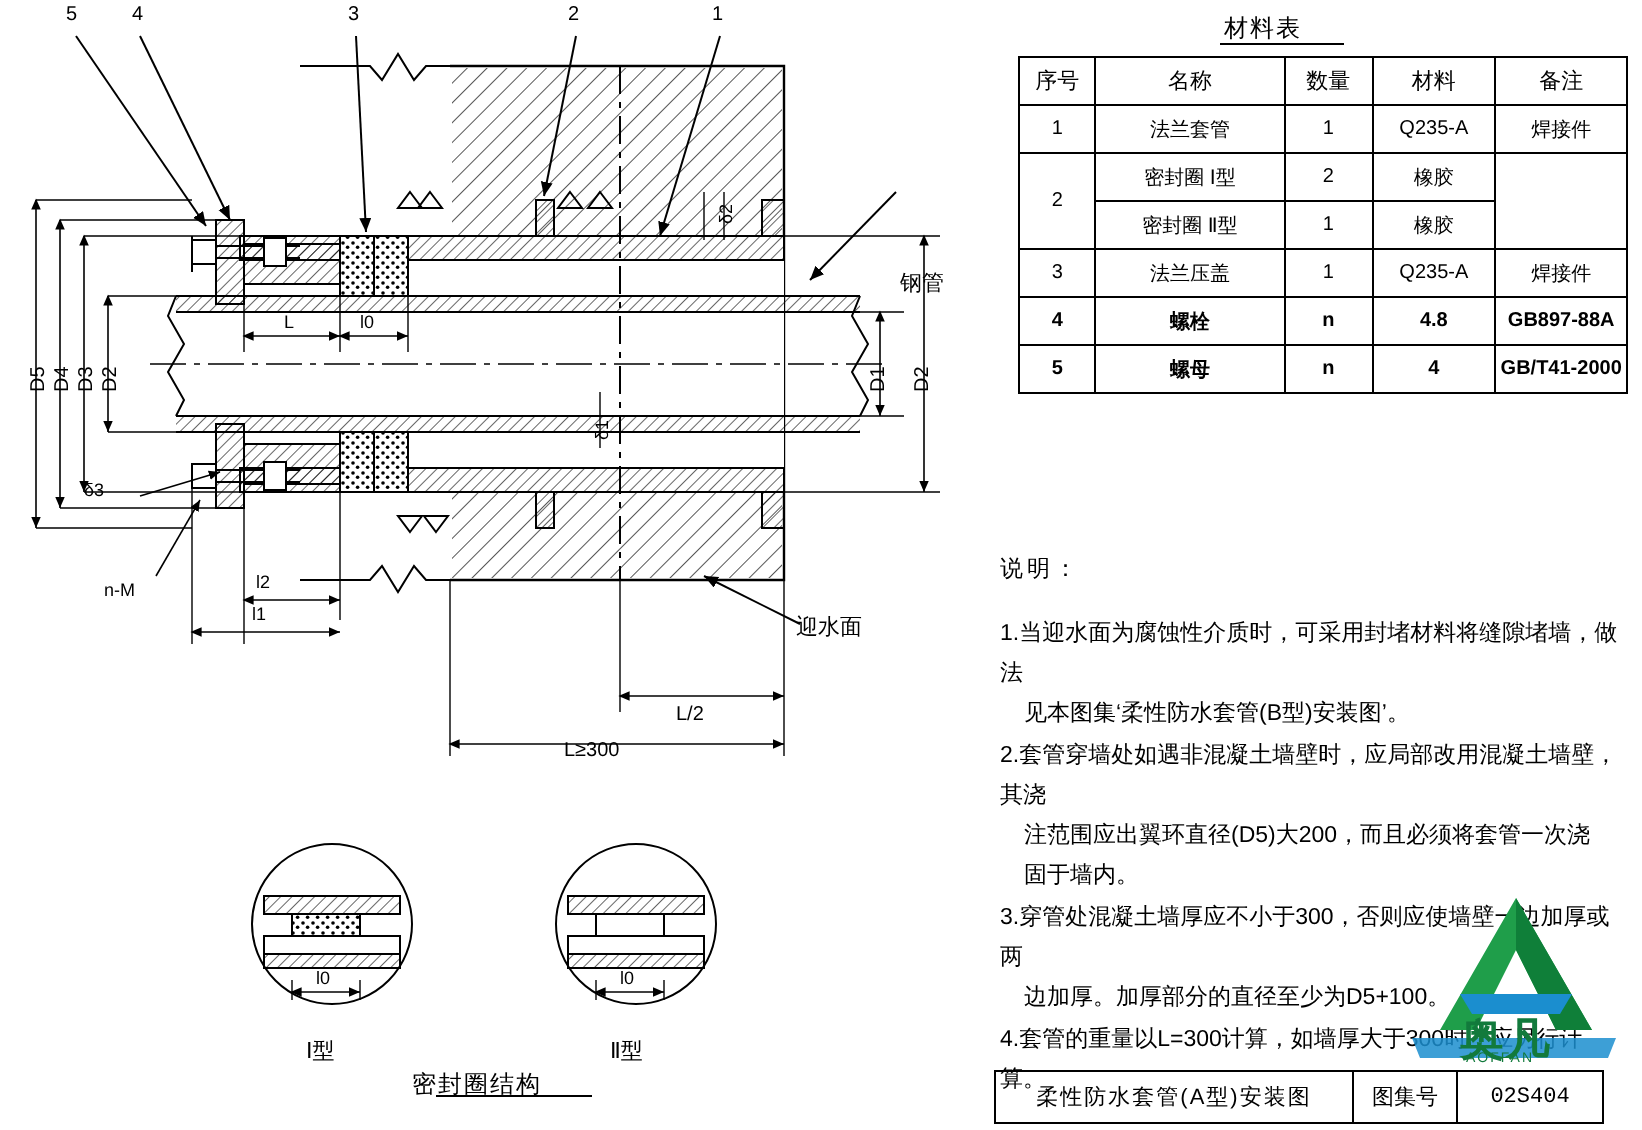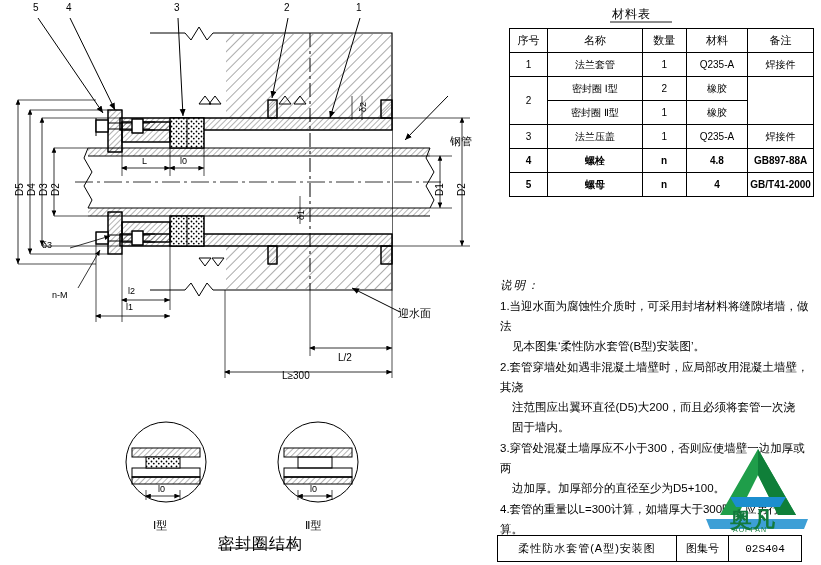--- a/index.html
+++ b/index.html
@@ -69,23 +69,22 @@
   
   .notes {
     position: absolute;
     left: 500px;
     top: 275px;
     width: 310px;
     font-size: 11.5px;
     line-height: 20px;
   }
   .notes .note-title {
-    margin-bottom: 1px;
+    margin-bottom: 12px;
     letter-spacing: 2px;
-    font-style: italic;
   }
   .notes .note {
     margin-bottom: 1px;
   }
   .notes .note .cont {
     display: block;
     padding-left: 12px;
   }
 
   
@@ -389,21 +388,21 @@
   <div class="lbl sm" style="left:126px; top:302px;">l1</div>
   <div class="lbl sm" style="left:52px; top:290px;">n-M</div>
 
   <div class="lbl" style="left:338px; top:334px;margin-top:18px;">L/2</div>
   <div class="lbl" style="left:282px; top:358px;margin-top:12px;">L≥300</div>
 
   <div class="lbl sm" style="left:158px; top:484px;">l0</div>
   <div class="lbl sm" style="left:310px; top:484px;">l0</div>
   <div class="lbl" style="left:153px; top:518px; font-size:11px;">Ⅰ型</div>
   <div class="lbl" style="left:305px; top:518px; font-size:11px;">Ⅱ型</div>
-  <div class="lbl" style="left:218px; top:534px; font-size:16px; letter-spacing:1px;">密封圈结构</div>
+  <div class="lbl" style="left:206px; top:534px; font-size:12px; letter-spacing:1px;">密封圈结构</div>
 
   <div class="mat-title">材料表</div>
   <div class="mat-table-wrap">
     <table class="mat">
       <thead>
         <tr>
           <th class="c-no">序号</th>
           <th class="c-name">名称</th>
           <th class="c-qty">数量</th>
           <th class="c-mat">材料</th>

